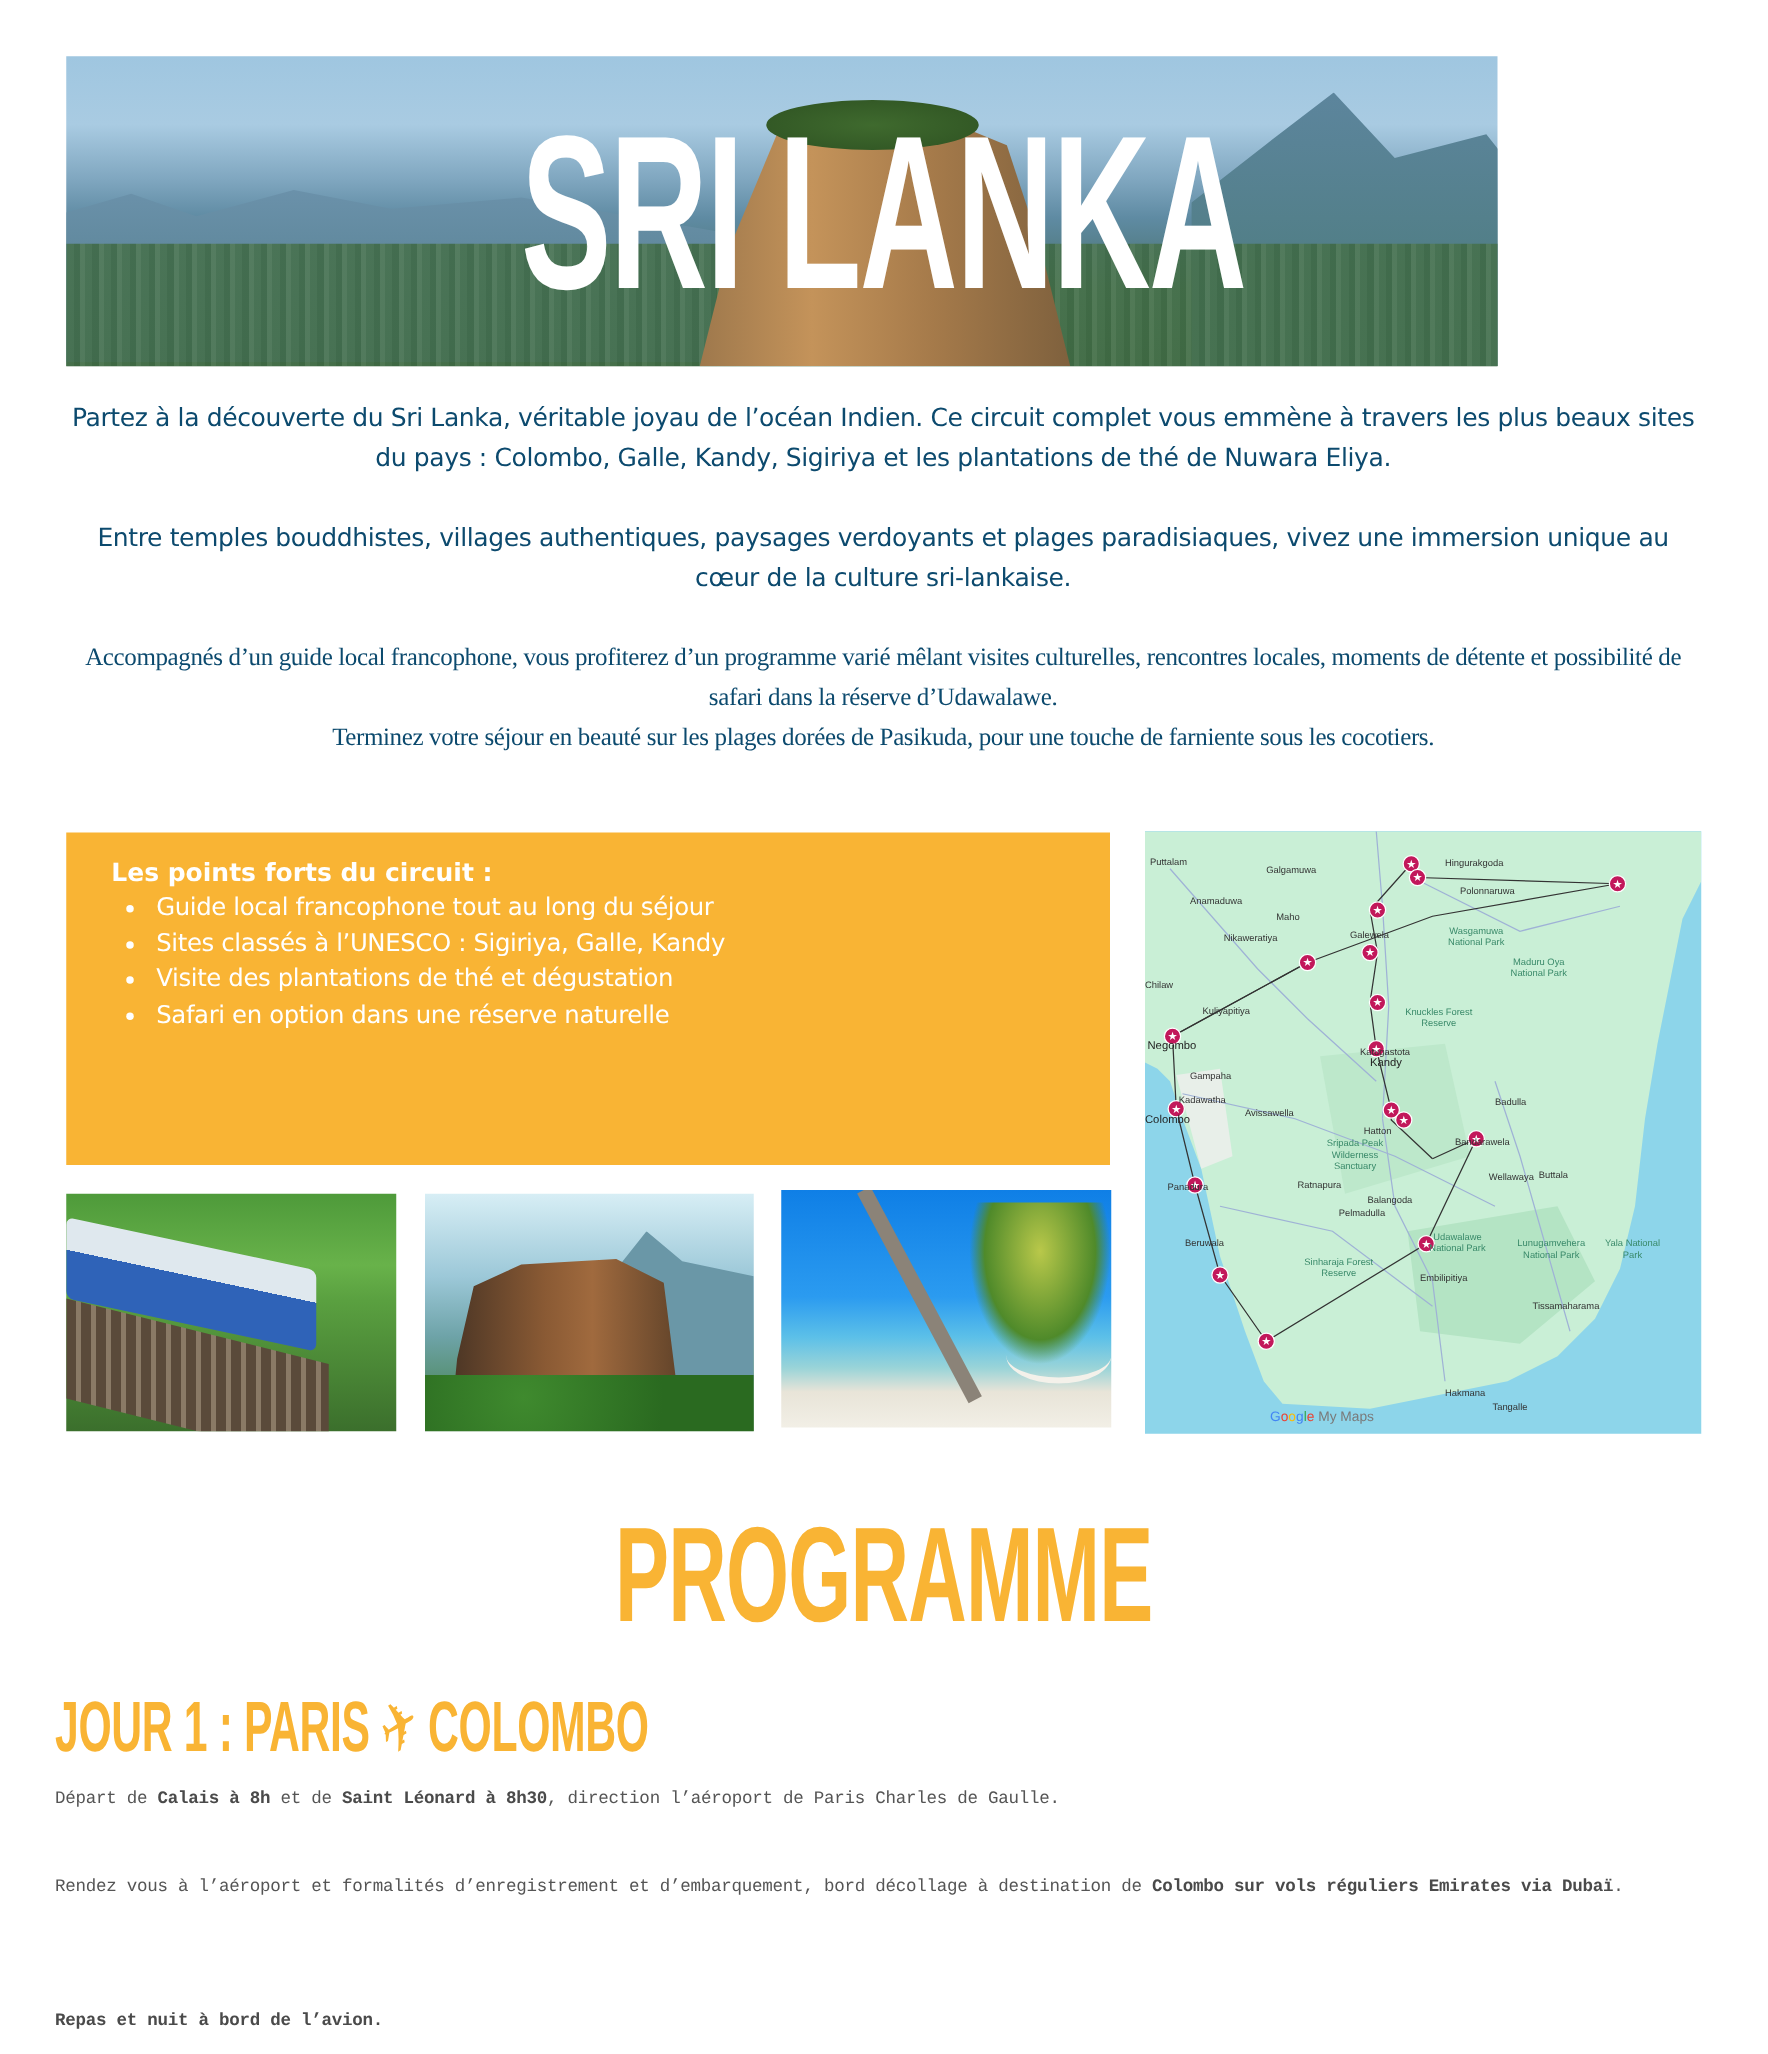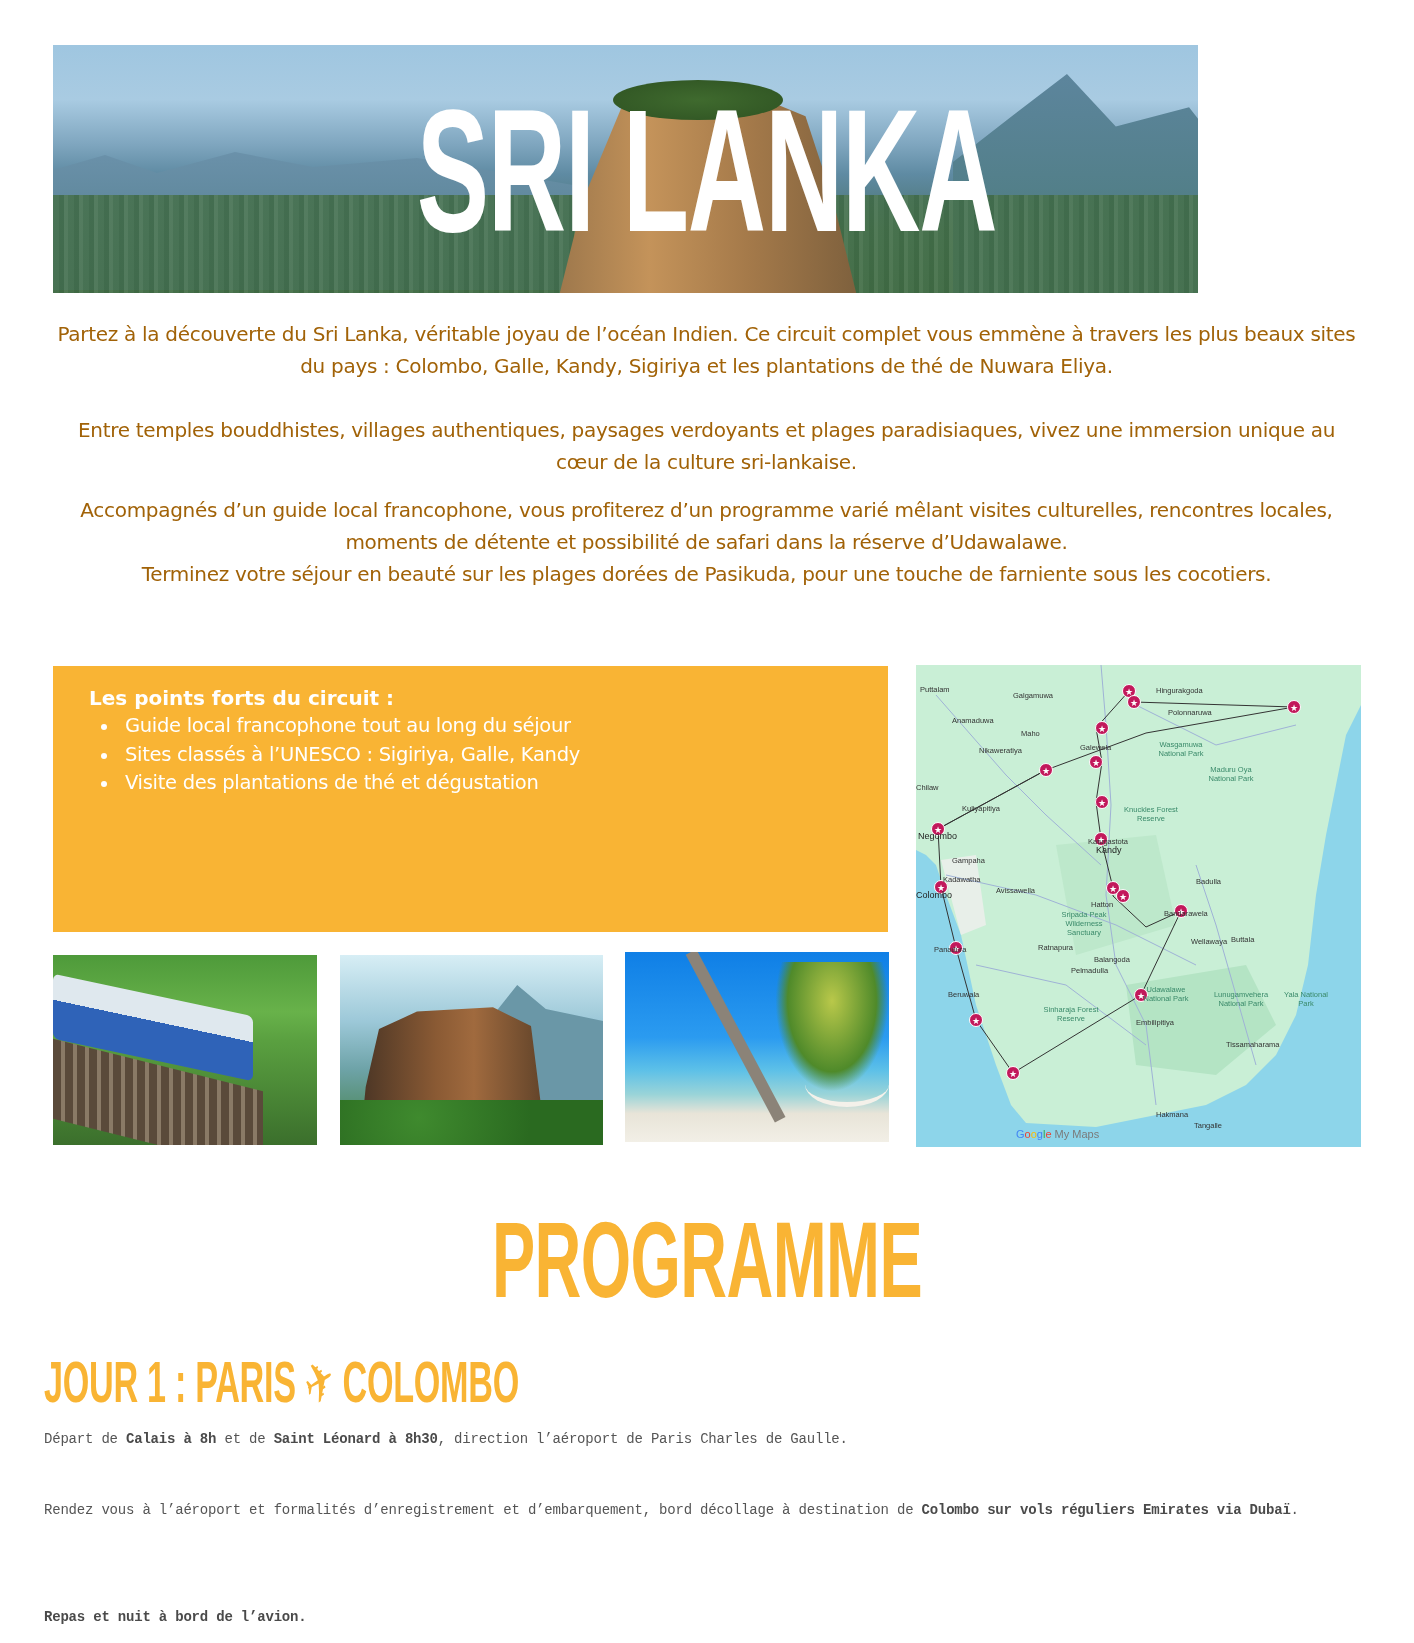--- a/index.html
+++ b/index.html
@@ -29,25 +29,25 @@
     left: 0; top: 38px; width: 1307px; text-align: center;
     font-family: "Liberation Sans", sans-serif; font-weight: bold;
     font-size: 175px; line-height: 175px; color: #ffffff; letter-spacing: -2px;
     transform: scaleX(0.62); transform-origin: center top;
   }
 
   
   .intro {
     left: 53px; width: 1307px; text-align: center;
     font-family: "DejaVu Sans", sans-serif; font-size: 20px; line-height: 32px;
-    color: #a16207; letter-spacing: -0.3px;
+    color: #0c4a6e; letter-spacing: -0.3px;
   }
   #intro1 { top: 318px; }
   #intro2 { top: 414px; }
-  #intro3 { top: 494px; }
+  #intro3 { top: 510px; font-family: Liberation Serif, serif; }
 
   
   #highlights {
     left: 53px; top: 666px; width: 835px; height: 266px; background: #F9B434;
     color: #ffffff; box-sizing: border-box; padding: 18px 0 0 36px;
   }
   #highlights h3 {
     margin: 0; font-family: "DejaVu Sans", sans-serif; font-weight: bold;
     font-size: 20px; line-height: 28px; color: #ffffff;
   }
@@ -139,20 +139,21 @@
   <div>Accompagnés d’un guide local francophone, vous profiterez d’un programme varié mêlant visites culturelles, rencontres locales, moments de détente et possibilité de safari dans la réserve d’Udawalawe.</div>
   <div>Terminez votre séjour en beauté sur les plages dorées de Pasikuda, pour une touche de farniente sous les cocotiers.</div>
 </div>
 
 <div id="highlights" class="abs">
   <h3>Les points forts du circuit :</h3>
   <ul>
     <li>Guide local francophone tout au long du séjour</li>
     <li>Sites classés à l’UNESCO : Sigiriya, Galle, Kandy</li>
     <li>Visite des plantations de thé et dégustation</li>
+    <li>Safari en option dans une réserve naturelle</li>
   </ul>
 </div>
 
 <div id="photo-train" class="abs photo">
   <div class="abs train"></div>
   <div class="abs bridge"></div>
 </div>
 <div id="photo-rock" class="abs photo">
   <div class="abs mtn"></div>
   <div class="abs rock"></div>

